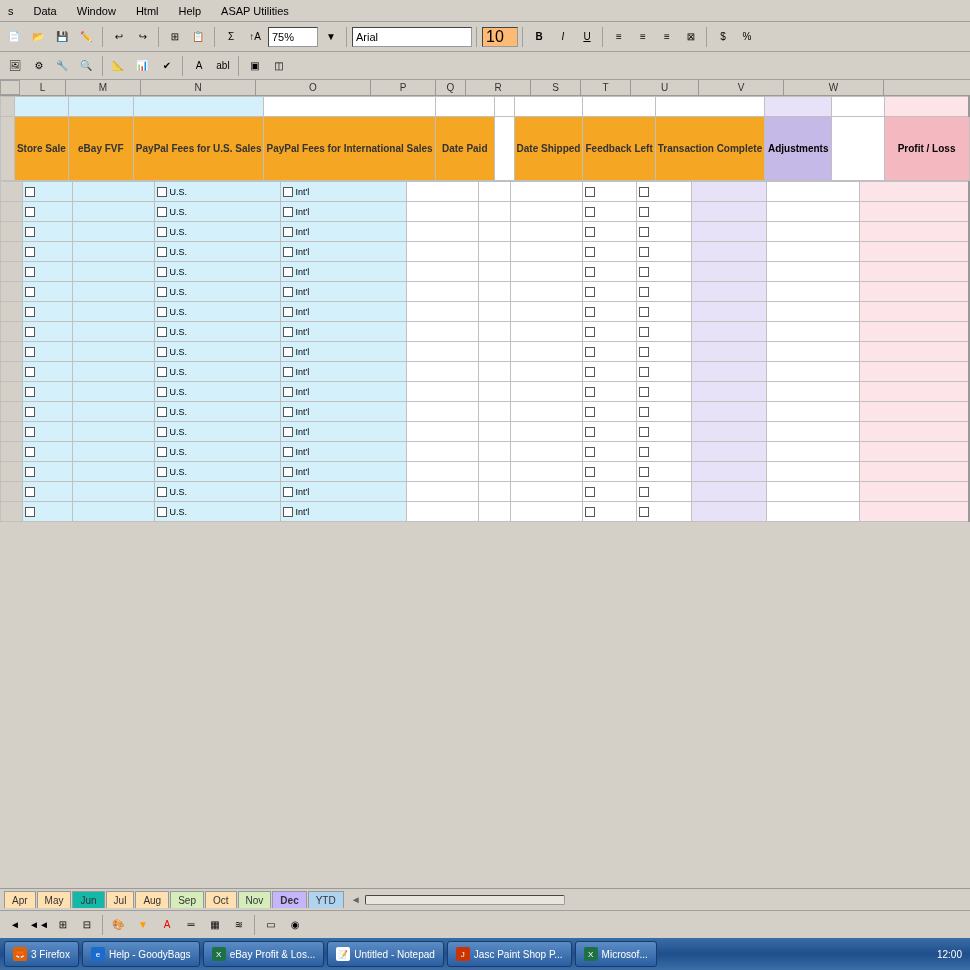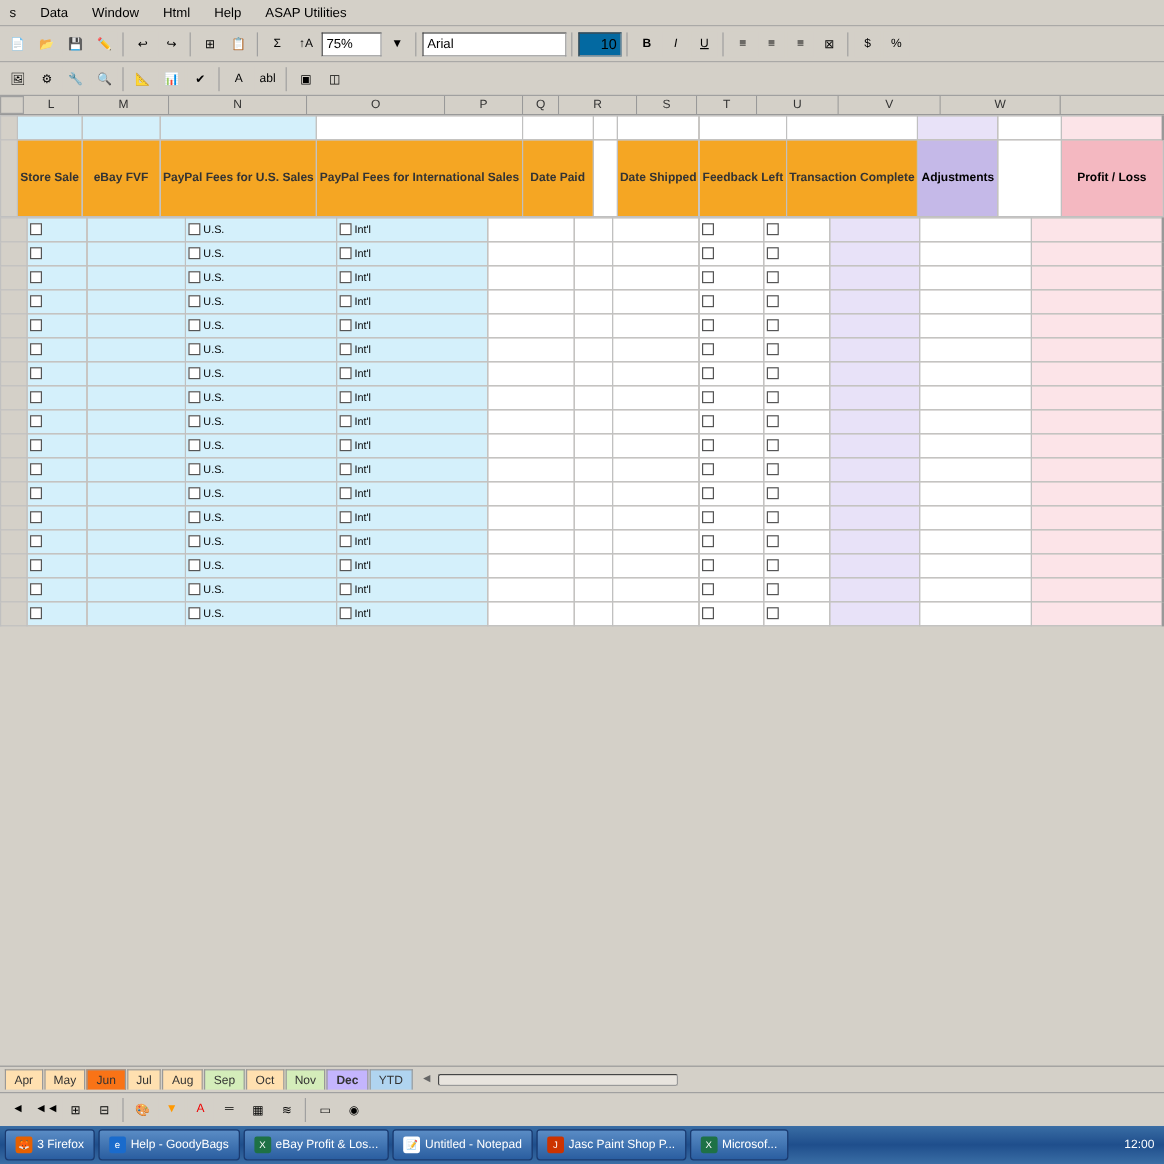--- a/index.html
+++ b/index.html
@@ -51,24 +51,23 @@
     .font-box {
       width: 120px; height: 20px;
       border: 1px inset #999;
       background: white;
       padding: 0 3px;
       font-size: 11px;
     }
     .size-box {
       width: 36px; height: 20px;
       border: 1px inset #999;
-      background: #0369a1;
+      background: #fdba74;
       padding: 0 3px;
-      font-size: 12px;
-      text-align: right;
+      font-size: 16px;
     }
     .zoom-box {
       width: 50px; height: 20px;
       border: 1px inset #999;
       background: white;
       padding: 0 3px;
       font-size: 11px;
     }
 
     
@@ -650,21 +649,21 @@
             </tr>
           </tbody>
       </table>
     </div>
   </div>
 
   <div style="background:#d4d0c8; border-top:1px solid #999; display:flex; align-items:center; height:22px; padding-left:4px;">
     <div style="display:flex; align-items:flex-end;">
       <div class="sheet-tab colored-tab" style="background:#ffe0b0;">Apr</div>
       <div class="sheet-tab colored-tab" style="background:#ffe0b0;">May</div>
-      <div class="sheet-tab colored-tab" style="background:#f97316;">Jun</div>
+      <div class="sheet-tab colored-tab" style="background:#14b8a6;">Jun</div>
       <div class="sheet-tab colored-tab" style="background:#ffe0b0;">Jul</div>
       <div class="sheet-tab colored-tab" style="background:#ffe0b0;">Aug</div>
       <div class="sheet-tab colored-tab" style="background:#d4edba;">Sep</div>
       <div class="sheet-tab colored-tab" style="background:#ffe0b0;">Oct</div>
       <div class="sheet-tab colored-tab" style="background:#d4edba;">Nov</div>
       <div class="sheet-tab colored-tab active" style="background:#c4b5fd; font-weight:bold;">Dec</div>
       <div class="sheet-tab colored-tab" style="background:#b0d4f0;">YTD</div>
     </div>
     <div style="margin-left:6px; font-size:10px; color:#666;">◄</div>
 

